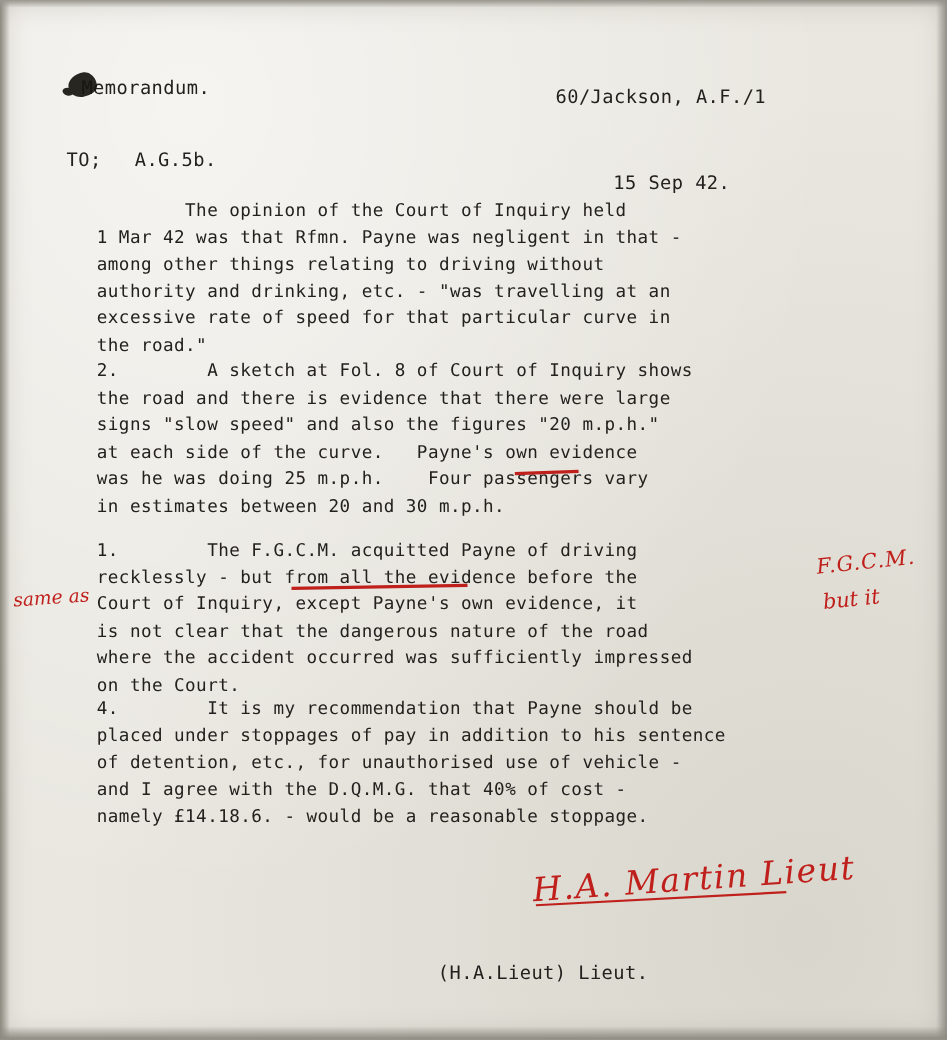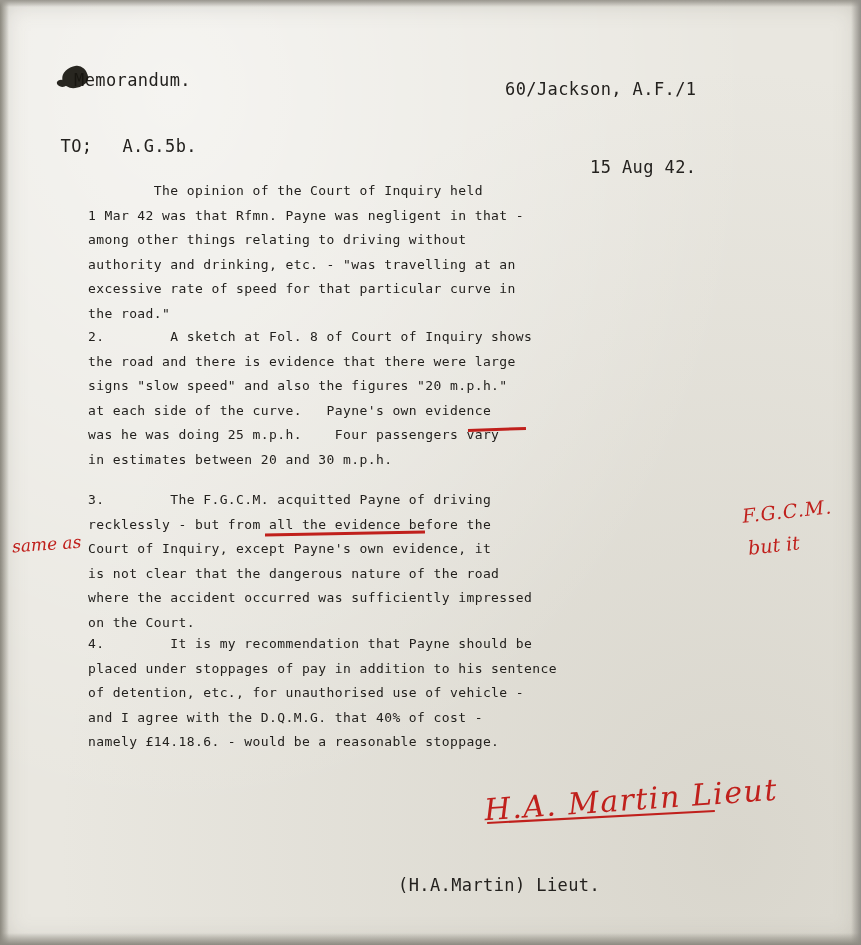--- a/index.html
+++ b/index.html
@@ -62,21 +62,21 @@
     letter-spacing: 0.4px;
     white-space: pre;
   }
 
   #ref {
     position: absolute;
     left: 505px;
     top: 24px;
     font-size: 17px;
     line-height: 26px;
-    text-align: right;
+    text-align: center;
   }
   #ref .line2 { padding-left: 30px; }
   #ref .line3 { padding-left: 20px; }
 
   #memo-title {
     position: absolute;
     left: 74px;
     top: 70px;
     font-size: 17px;
   }
@@ -84,21 +84,21 @@
     position: absolute;
     left: 18px;
     top: 116px;
     font-size: 17px;
   }
   #to-line .to-addr { padding-left: 30px; text-align: center; }
 
   .para {
     position: absolute;
     left: 88px;
-    font-size: 13px;
+    font-size: 16px;
     line-height: 24.5px;
   }
   #para1 { top: 179px; }
   #para2 { top: 325px; }
   #para3 { top: 488px; }
   #para4 { top: 632px; }
 
   #sig-block {
     position: absolute;
     left: 398px;
@@ -203,21 +203,21 @@
 <body>
 
 <div id="page">
   <div class="edge-left"></div>
   <div class="edge-top"></div>
   <div class="edge-right"></div>
   <div class="edge-bottom"></div>
 
   <div id="ref" class="typed">
     <div class="line1">60/Jackson, A.F./1</div>
-    <div class="line3">15 Aug 42.</div>
+    <div class="line3">15 Sep 42.</div>
   </div>
 
   <div id="memo-title" class="typed">Memorandum.</div>
   <div id="blot"></div>
 
   <div id="to-line" class="typed">
     <span>TO;</span><span class="to-addr">A.G.5b.</span>
   </div>
 
   <div id="para1" class="typed para">        The opinion of the Court of Inquiry held
@@ -225,21 +225,21 @@
 among other things relating to driving without
 authority and drinking, etc. - "was travelling at an
 excessive rate of speed for that particular curve in
 the road."</div>
   <div id="para2" class="typed para">2.        A sketch at Fol. 8 of Court of Inquiry shows
 the road and there is evidence that there were large
 signs "slow speed" and also the figures "20 m.p.h."
 at each side of the curve.   Payne's own evidence
 was he was doing 25 m.p.h.    Four passengers vary
 in estimates between 20 and 30 m.p.h.</div>
-  <div id="para3" class="typed para">3.        The F.G.C.M. acquitted Payne of driving
+  <div id="para3" class="typed para">1.        The F.G.C.M. acquitted Payne of driving
 recklessly - but from all the evidence before the
 Court of Inquiry, except Payne's own evidence, it
 is not clear that the dangerous nature of the road
 where the accident occurred was sufficiently impressed
 on the Court.</div>
   <div id="para4" class="typed para">4.        It is my recommendation that Payne should be
 placed under stoppages of pay in addition to his sentence
 of detention, etc., for unauthorised use of vehicle -
 and I agree with the D.Q.M.G. that 40% of cost -
 namely £14.18.6. - would be a reasonable stoppage.</div>
@@ -248,17 +248,17 @@
   <div id="strike-but"></div>
 
   <div id="ann-fgcm" class="redink">F.G.C.M.</div>
   <div id="ann-butit" class="redink">but it</div>
   <div id="ann-sameas" class="redink">same as</div>
 
   <div id="signature">H.A. Martin Lieut</div>
   <div id="sig-underline"></div>
 
   <div id="sig-block" class="typed">
-    <div>(H.A.Martin) Lieut.</div>
+    <div>(H.A.Lieut) Lieut.</div>
     
     
   </div>
 </div>
 
 </body></html>

